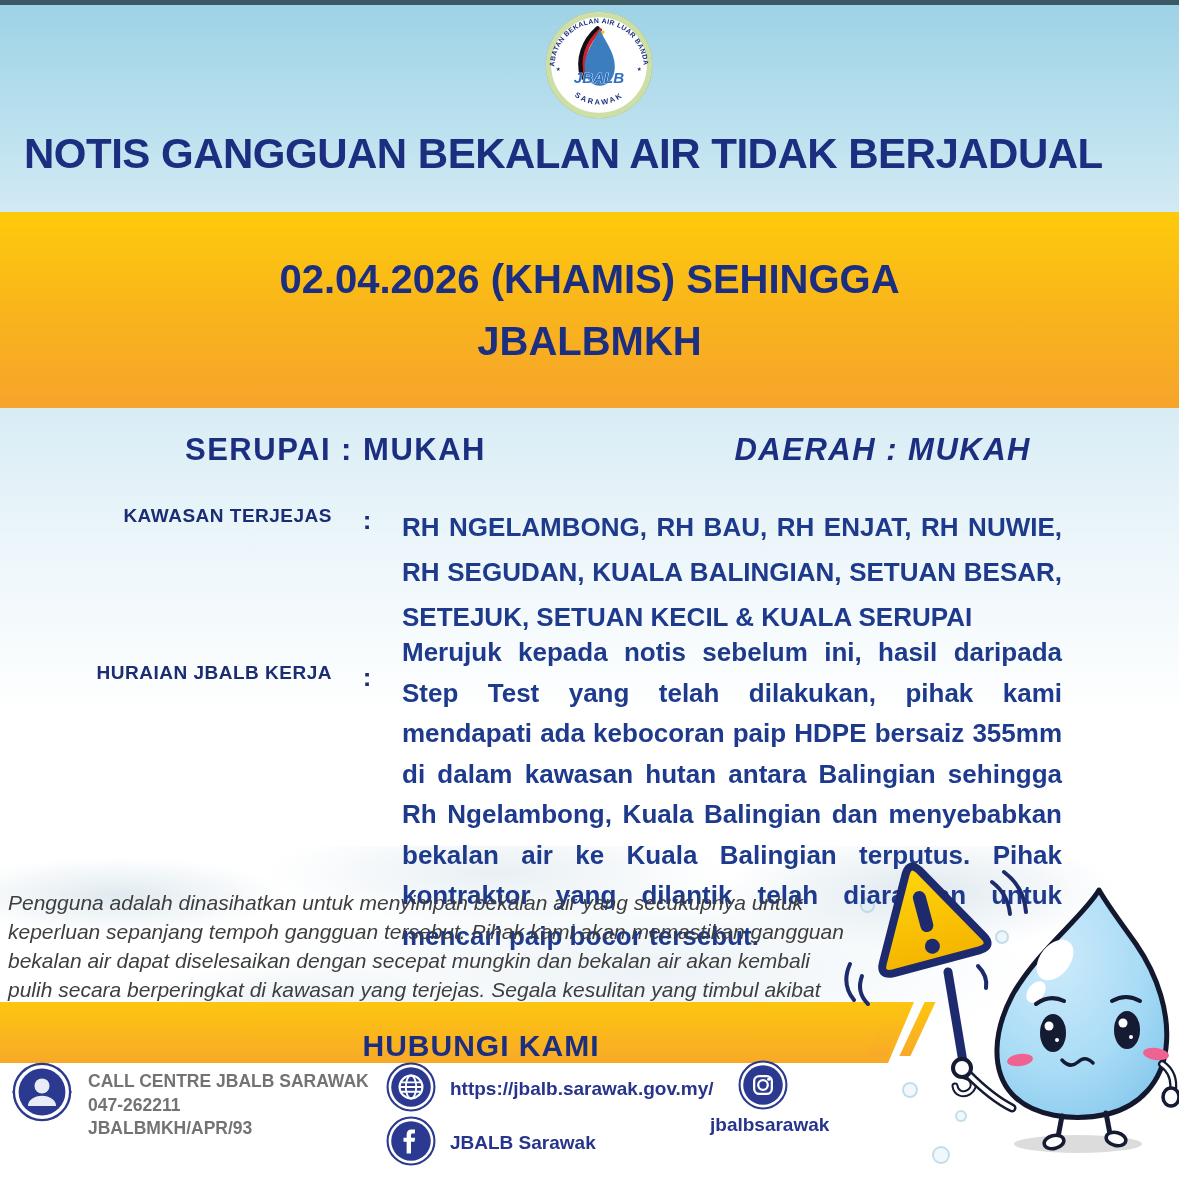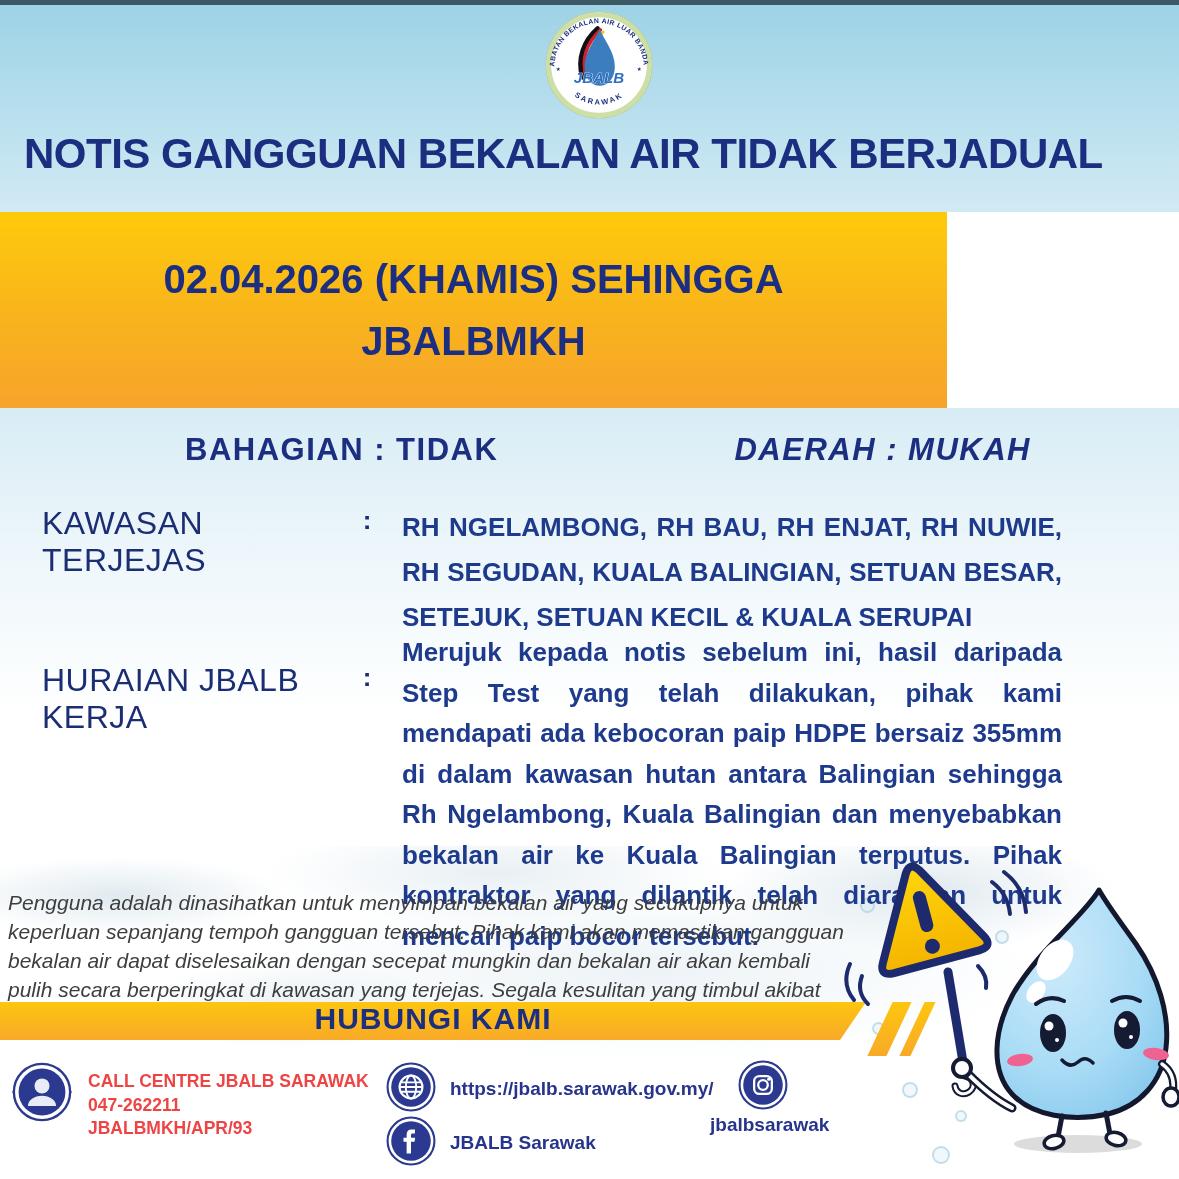--- a/index.html
+++ b/index.html
@@ -4,62 +4,62 @@
 <style>
   html,body{margin:0;padding:0;background:#fff;}
   .poster{position:relative;width:1179px;height:1179px;overflow:hidden;background:#ffffff;
           font-family:"Liberation Sans",sans-serif;color:#1d2f7f;}
   .top-strip{position:absolute;left:0;top:0;width:1179px;height:5px;background:#3a5964;}
   .sky{position:absolute;left:0;top:5px;width:1179px;height:207px;
        background:linear-gradient(180deg,#9ed2e6 0%,#b9e0ee 55%,#d2eaf4 100%);}
   .logo{position:absolute;left:544px;top:10px;width:110px;height:110px;}
   .main-title{position:absolute;left:0;top:130px;width:1070px;text-align:center;
        font-size:42px;font-weight:bold;color:#1c2e80;letter-spacing:-0.5px;white-space:nowrap;margin-left:24px;}
-  .date-band{position:absolute;left:0;top:212px;width:947px;height:196px;
+  .date-band{position:absolute;left:0;top:212px;width:1179px;height:196px;
        background:linear-gradient(180deg,#fdca0b 0%,#f9b31d 55%,#f6a42b 100%);
        display:flex;flex-direction:column;justify-content:center;align-items:center;}
   .date-band .line{font-size:40px;font-weight:bold;color:#1c2e80;line-height:62px;}
   .main-bg{position:absolute;left:0;top:408px;width:1179px;height:452px;
        background:linear-gradient(180deg,#d8ecf5 0%,#ecf6fa 30%,#ffffff 68%);}
   .region-row{position:absolute;left:0;top:432px;width:1179px;display:flex;}
   .region-bahagian{margin-left:185px;font-size:31px;font-weight:bold;letter-spacing:1.5px;color:#1c2e80;}
   .region-daerah{margin-left:auto;margin-right:148px;font-size:31px;font-weight:bold;letter-spacing:1.5px;color:#1c2e80;font-style:italic;}
   .field{position:absolute;left:42px;width:1095px;display:grid;grid-template-columns:290px 70px 660px;align-items:start;}
   .field-kawasan{top:505px;}
   .field-huraian{top:632px;}
-  .field-label{font-size:32px;font-weight:normal;letter-spacing:0.5px;color:#1b2d73;}
+  .field-label{font-size:19px;font-weight:bold;letter-spacing:0.5px;color:#1b2d73;text-align:right;}
   .field-colon{font-size:26px;font-weight:bold;text-align:center;color:#1b2d73;}
   .field-huraian .field-label,.field-huraian .field-colon{padding-top:30px;}
   .field-value{font-size:26px;font-weight:bold;color:#1e3a8c;text-align:justify;}
   .field-kawasan .field-value{line-height:45px;}
   .field-huraian .field-value{line-height:40.5px;}
   .splash{position:absolute;left:0;top:846px;width:1179px;height:226px;pointer-events:none;
      background:
        radial-gradient(ellipse 240px 55px at 10% 22%, rgba(186,208,221,.45), transparent 70%),
        radial-gradient(ellipse 320px 70px at 42% 12%, rgba(198,216,227,.40), transparent 72%),
        radial-gradient(ellipse 280px 85px at 78% 20%, rgba(185,206,219,.45), transparent 70%),
        radial-gradient(ellipse 520px 120px at 55% 55%, rgba(221,233,240,.55), transparent 75%),
        radial-gradient(ellipse 200px 60px at 25% 70%, rgba(205,222,231,.40), transparent 75%),
        linear-gradient(180deg, rgba(255,255,255,0) 40%, #ffffff 90%);}
   .bubble{position:absolute;border-radius:50%;border:2px solid rgba(160,198,222,.55);background:rgba(215,235,246,.35);}
-  .contact-band{position:absolute;left:0;top:1002px;width:866px;height:38px;
+  .contact-band{position:absolute;left:0;top:1002px;width:866px;height:61px;
        background:linear-gradient(180deg,#fdc60f,#f8a928);
        clip-path:polygon(0 0,100% 0,calc(100% - 26px) 100%,0 100%);
-       display:flex;align-items:flex-start;justify-content:center;}
+       display:flex;align-items:flex-end;justify-content:center;padding-left:48px;}
   .contact-band .txt{font-size:30px;font-weight:bold;letter-spacing:1px;color:#1c2e80;}
   .stripe{position:absolute;top:1002px;height:54px;background:linear-gradient(180deg,#fdc60f,#f8a928);transform:skewX(-25deg);}
   .stripe-1{left:880px;width:19px;}
   .stripe-2{left:912px;width:11px;}
   .footer-block{position:absolute;display:flex;align-items:center;}
   .fb-call{left:12px;top:1062px;align-items:flex-start;}
   .fb-web{left:386px;top:1062px;}
   .fb-face{left:386px;top:1116px;}
   .fb-insta{left:696px;top:1060px;flex-direction:column;}
   .icon-wrap{flex:0 0 auto;}
-  .call-lines{margin-left:16px;padding-top:8px;font-size:17.5px;font-weight:bold;color:#ef4444;line-height:23.5px;}
+  .call-lines{margin-left:16px;padding-top:8px;font-size:17.5px;font-weight:bold;color:#737373;line-height:23.5px;}
   .contact-text{margin-left:14px;font-size:19px;font-weight:bold;color:#27348b;}
   .mascot{position:absolute;left:840px;top:848px;width:340px;height:332px;}
   svg text{font-family:"Liberation Sans",sans-serif;}
 </style>
 </head>
 <body>
 
 <div class="poster">
 
   <div class="top-strip"></div>
@@ -101,21 +101,21 @@
   </div>
 
   <div class="main-title">NOTIS GANGGUAN BEKALAN AIR TIDAK BERJADUAL</div>
 
   <div class="date-band">
     <div class="line">02.04.2026 (KHAMIS) SEHINGGA</div>
     <div class="line">JBALBMKH</div>
   </div>
 
   <div class="region-row">
-    <div class="region-bahagian">BAHAGIAN : TIDAK</div>
+    <div class="region-bahagian">SERUPAI : MUKAH</div>
     <div class="region-daerah">DAERAH : MUKAH</div>
   </div>
 
   <div class="field field-kawasan">
     <div class="field-label">KAWASAN TERJEJAS</div>
     <div class="field-colon">:</div>
     <div class="field-value">RH NGELAMBONG, RH BAU, RH ENJAT, RH NUWIE, RH SEGUDAN, KUALA BALINGIAN, SETUAN BESAR, SETEJUK, SETUAN KECIL &amp; KUALA SERUPAI</div>
   </div>
 
   <div class="field field-huraian">

